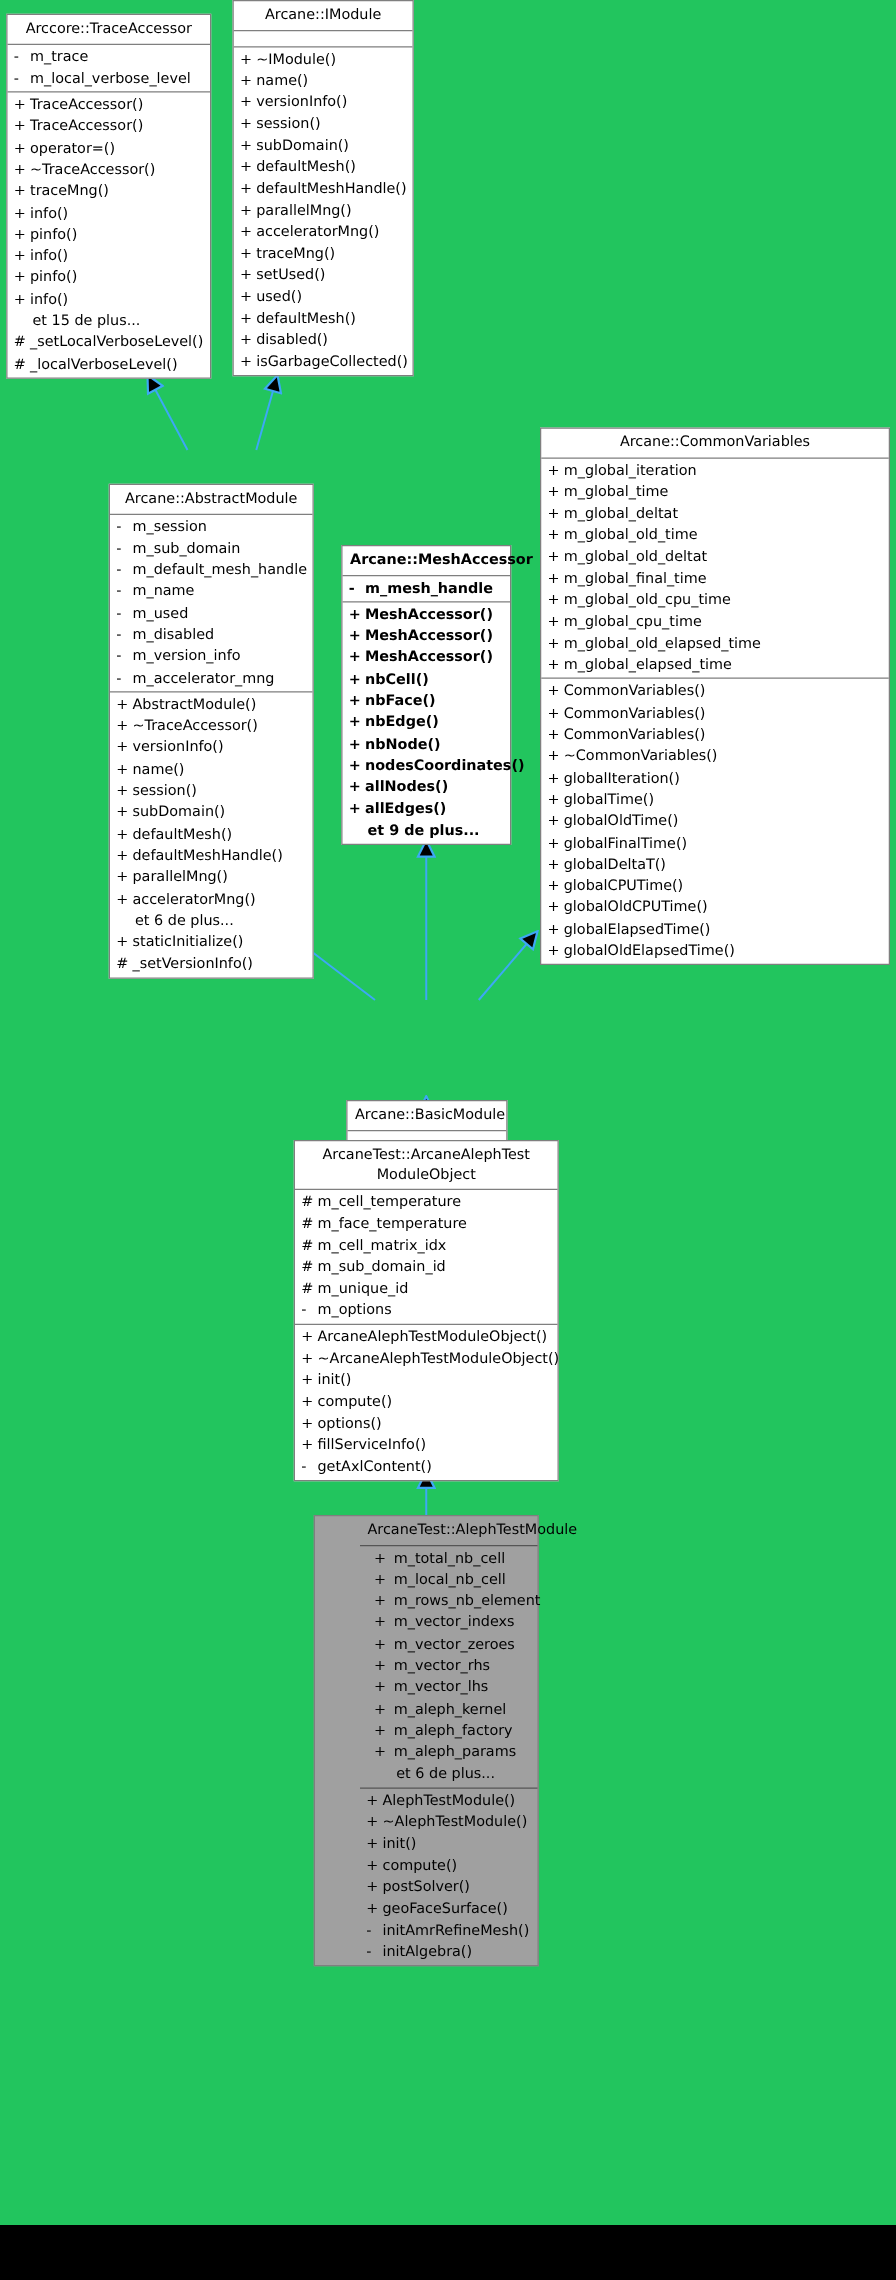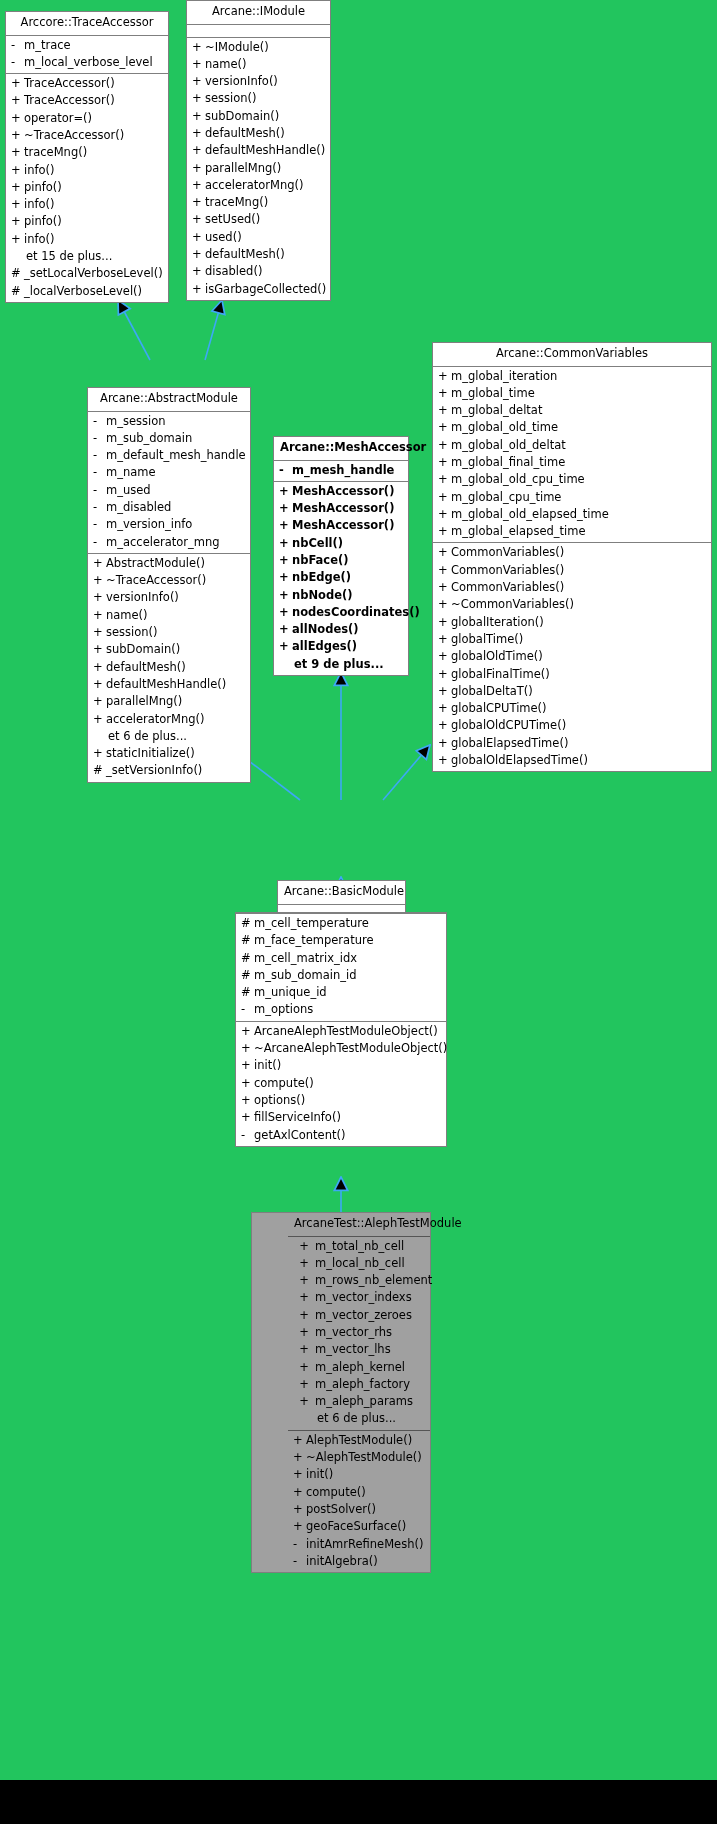--- a/index.html
+++ b/index.html
@@ -468,20 +468,24 @@
           <span class="nm">~BasicModule()</span>
         </div>
         <div class="row">
           <span class="vis">#</span>
           <span class="nm">BasicModule()</span>
         </div>
       </div>
   </div>
 
   <div class="uclass" style="left:235px;top:912px;width:212px;">
+    <div class="title wrap">
+      <span>ArcaneTest::ArcaneAlephTest</span><br>
+      <span>ModuleObject</span>
+    </div>
     <div class="sec">
         <div class="row">
           <span class="vis">#</span>
           <span class="nm">m_cell_temperature</span>
         </div>
         <div class="row">
           <span class="vis">#</span>
           <span class="nm">m_face_temperature</span>
         </div>
         <div class="row">

